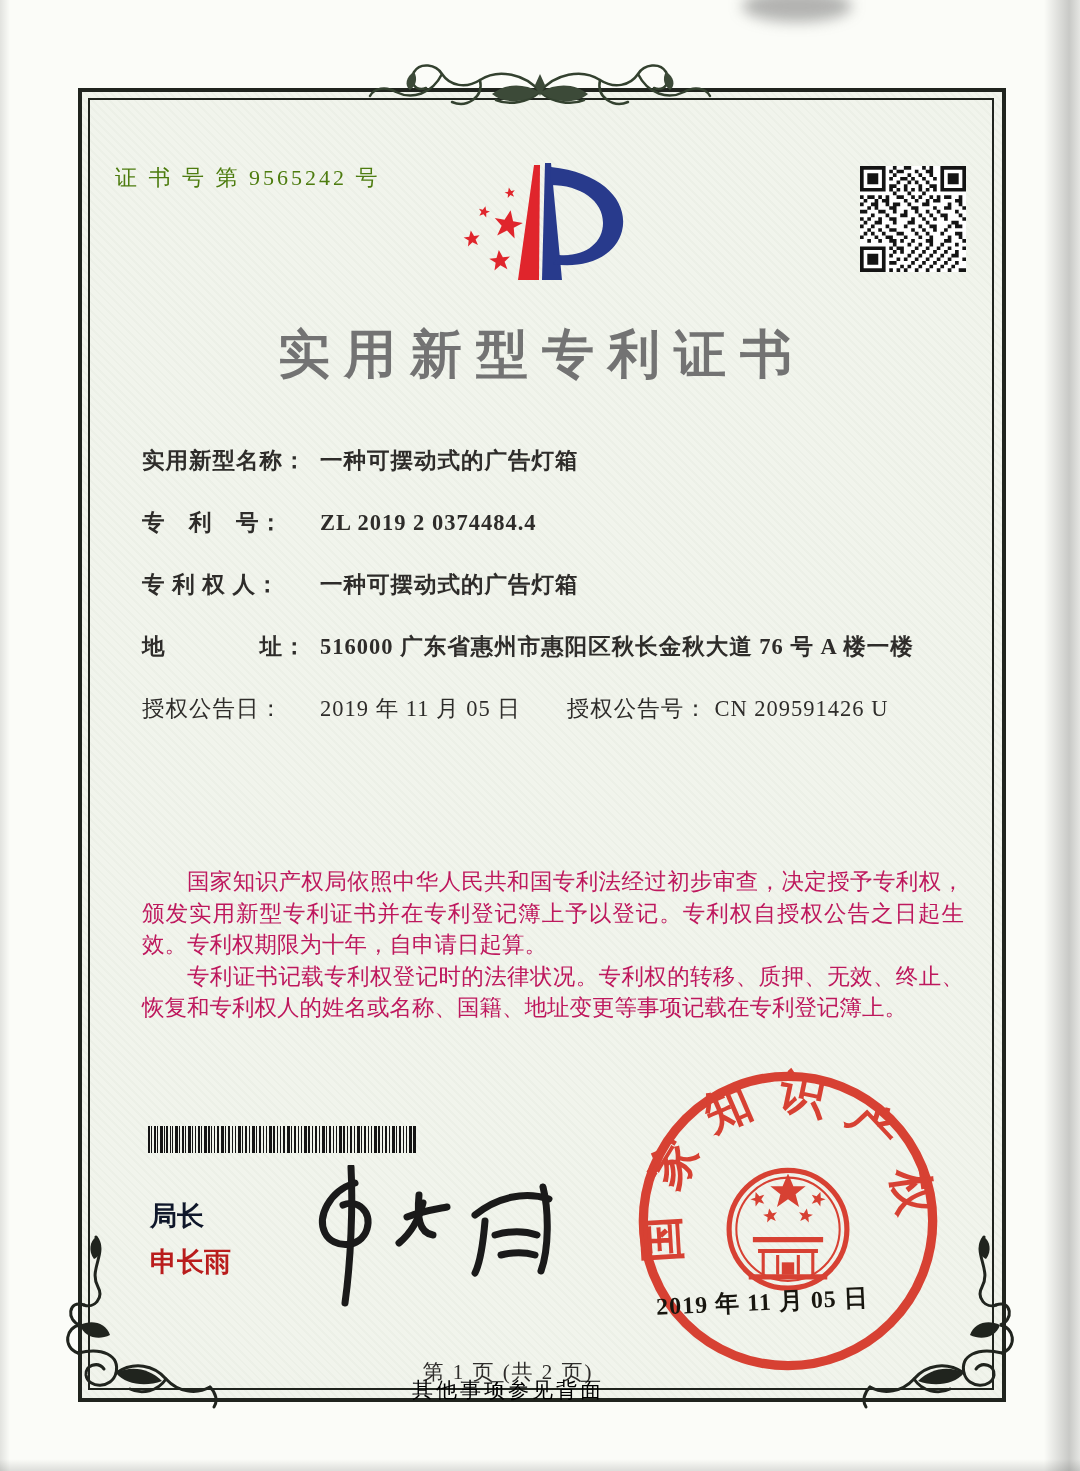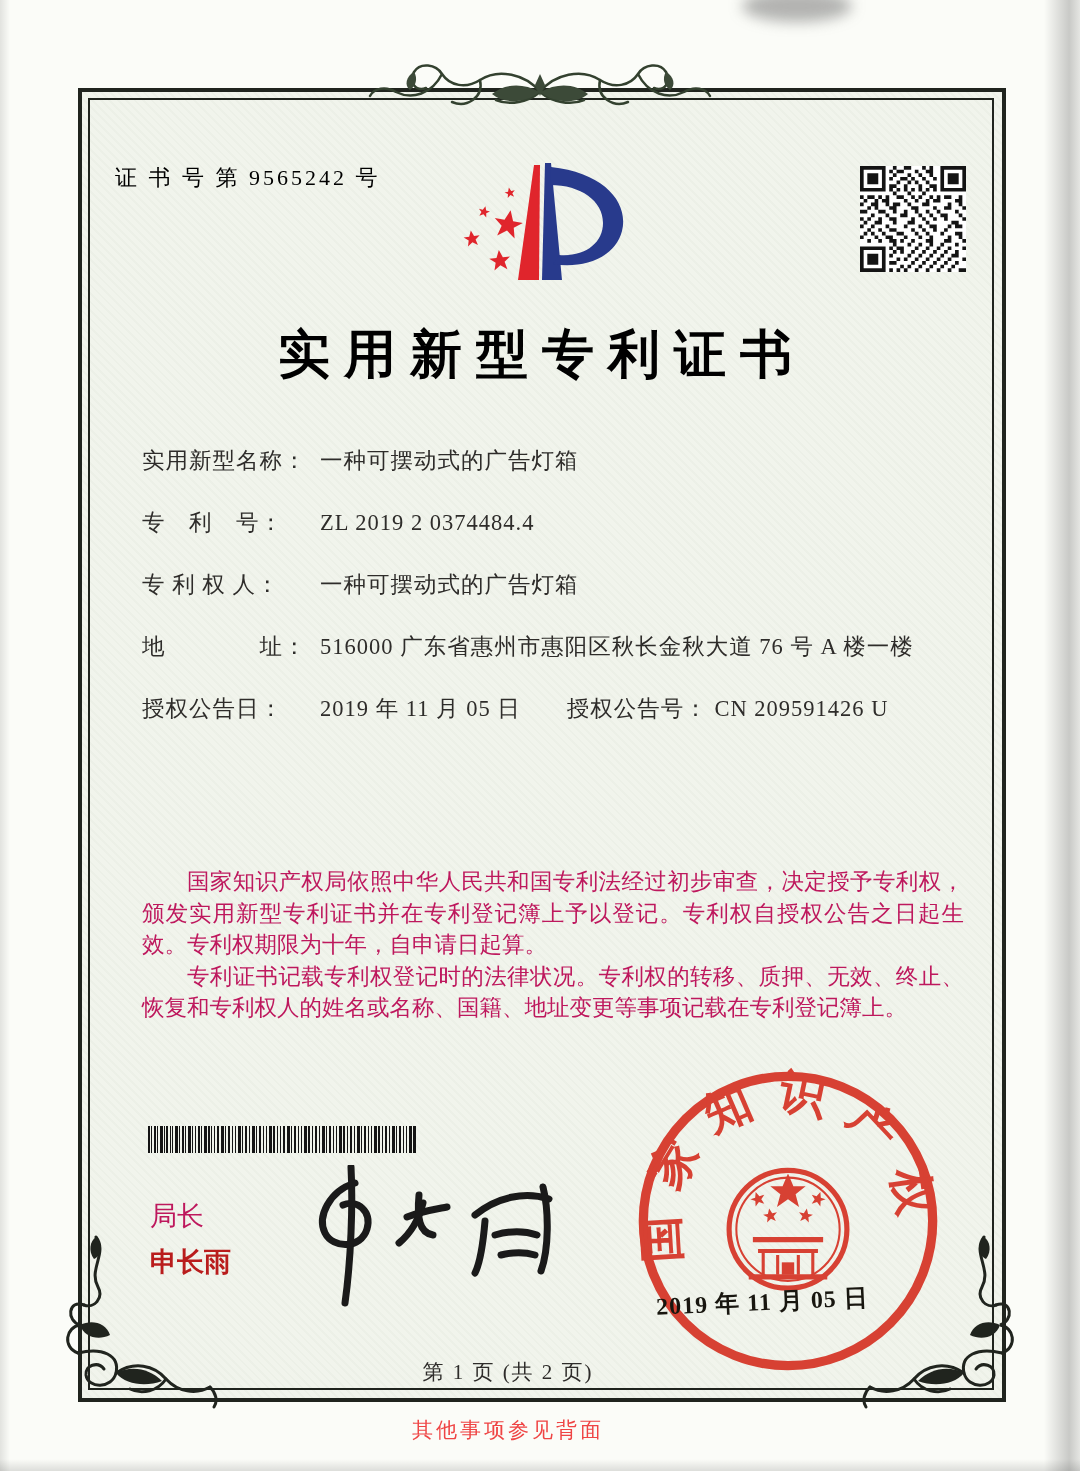--- a/index.html
+++ b/index.html
@@ -18,42 +18,42 @@
   .edge-shadow-bottom{left:0;bottom:0;width:1080px;height:12px;
     background:linear-gradient(to top,rgba(0,0,0,.12),rgba(0,0,0,0));}
   .smudge-top-right{left:742px;top:-10px;width:110px;height:32px;border-radius:50%;
     background:rgba(90,90,90,.45);filter:blur(7px);}
   
   .frame-bg{left:82px;top:92px;width:924px;height:1306px;background:#f1f4ec;
     background-image:repeating-linear-gradient(45deg,rgba(120,140,110,.04) 0 2px,rgba(0,0,0,0) 2px 6px);}
   .frame-outer{left:78px;top:88px;width:920px;height:1306px;border:4px solid #20241e;}
   .frame-inner{left:88px;top:98px;width:902px;height:1288px;border:2px solid #20241e;}
   
-  .cert-no{left:115px;top:163px;font-size:22px;letter-spacing:3px;color:#000000;}
+  .cert-no{left:115px;top:163px;font-size:22px;letter-spacing:3px;color:#4d7c0f;}
   .title{left:78px;top:320px;width:928px;text-align:center;
-    font-size:52px;font-weight:bold;letter-spacing:14px;color:#000000;}
+    font-size:52px;font-weight:bold;letter-spacing:14px;color:#737373;}
   
   .fields{left:142px;top:445px;width:840px;font-size:22.5px;letter-spacing:1px;}
-  .field-row{height:62px;white-space:nowrap;}
+  .field-row{height:62px;white-space:nowrap;font-weight:bold;}
   .field-label{display:inline-block;min-width:168px;margin-right:10px;}
   .grant-row{height:62px;white-space:nowrap;}
   .grant-gap{display:inline-block;width:46px;}
   
   .body-text{left:142px;top:866px;width:822px;font-size:22.5px;line-height:31.5px;
     text-align:justify;color:#be185d;}
   .body-text p{margin:0;text-indent:2em;}
   
-  .signer-title{left:150px;top:1198px;font-size:27px;font-weight:normal;
-    font-family:"Liberation Sans","DejaVu Sans",sans-serif;color:#be185d;}
+  .signer-title{left:150px;top:1198px;font-size:27px;font-weight:bold;
+    font-family:"Liberation Sans","DejaVu Sans",sans-serif;color:#0f172a;}
   .signer-name{left:150px;top:1244px;font-size:27px;font-weight:bold;
     font-family:"Liberation Sans","DejaVu Sans",sans-serif;color:#b91c1c;}
   .seal-date{left:655px;top:1286px;width:215px;text-align:center;font-size:24px;
     font-weight:bold;color:#18160f;transform:rotate(-2.5deg);letter-spacing:1px;}
   .page-no{left:78px;top:1358px;width:860px;text-align:center;font-size:21px;letter-spacing:2px;}
-  .back-note{left:78px;top:1416px;width:860px;text-align:center;font-size:21px;letter-spacing:3px;color:#ef4444;}
+  .back-note{left:78px;top:1376px;width:860px;text-align:center;font-size:21px;letter-spacing:3px;color:#000000;}
   svg{display:block;}
 </style>
 </head>
 <body>
 
 <div class="abs frame-bg"></div>
 <div class="abs frame-outer"></div>
 <div class="abs frame-inner"></div>
 
 <svg class="abs" style="left:330px;top:38px;" width="420" height="104" viewBox="0 0 420 104">

